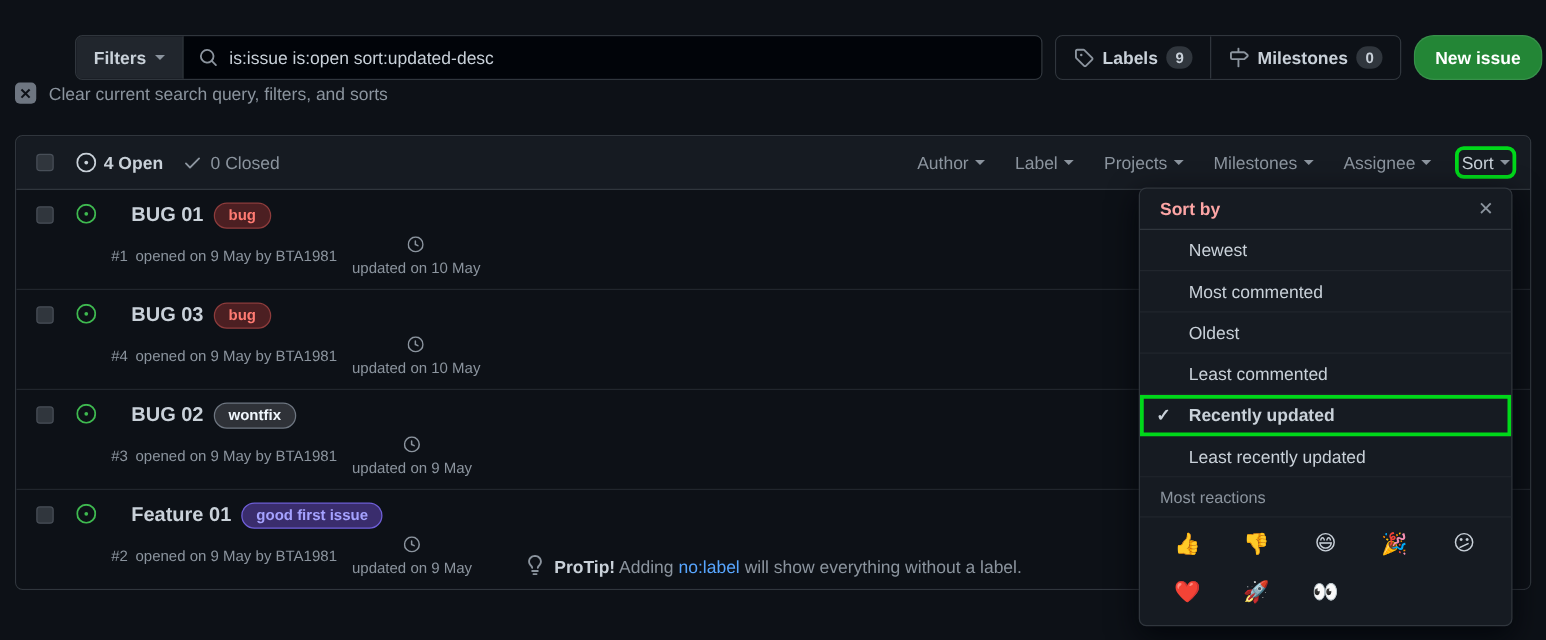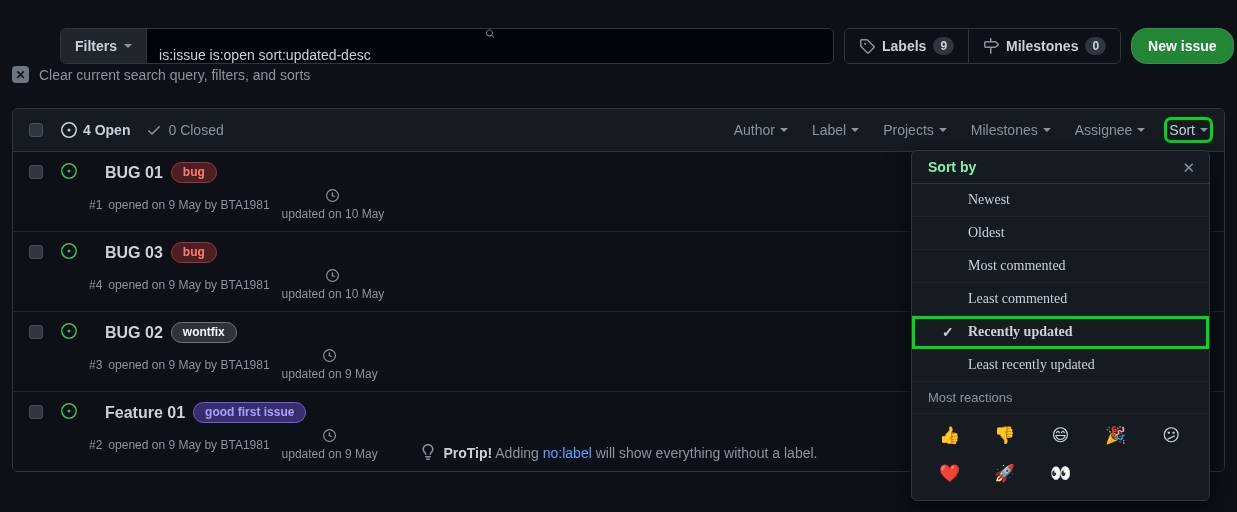--- a/index.html
+++ b/index.html
@@ -28,21 +28,21 @@
     padding: 0 14px; font-size: 14px; font-weight: 600;
     border-right: 1px solid #30363d; cursor: pointer;
   }
   .caret {
     width: 0; height: 0;
     border-left: 4px solid transparent; border-right: 4px solid transparent;
     border-top: 4px solid #8b949e; display: inline-block;
   }
   .search-wrap {
     display: flex; align-items: center; gap: 9px;
-    background: #010409; width: 686px; padding: 0 12px; flex-direction: column;
+    background: #010409; width: 686px; padding: 0 12px;
   }
   .search-input {
     background: transparent; border: none; outline: none;
     color: #c9d1d9; font-size: 14px; width: 100%;
     font-family: "Liberation Sans", sans-serif;
   }
   .search-input::placeholder { color: #6e7681; }
 
   .pill-group {
     display: flex; align-items: stretch;
@@ -142,26 +142,26 @@
   
   .dropdown {
     position: absolute; left: 911px; top: 150px; width: 299px;
     background: #161b22; border: 1px solid #30363d; border-radius: 6px;
     box-shadow: 0 8px 24px rgba(1,4,9,.8); overflow: hidden; z-index: 20;
   }
   .dd-head {
     display: flex; align-items: center; justify-content: space-between;
     padding: 8px 14px 8px 16px; border-bottom: 1px solid #30363d;
   }
-  .dd-title { font-size: 14px; font-weight: 600; color: #86efac; }
+  .dd-title { font-size: 14px; font-weight: 600; color: #fca5a5; }
   .dd-close { color: #8b949e; font-size: 15px; cursor: pointer; line-height: 1; }
   .dd-item {
     display: flex; align-items: center; gap: 10px;
-    padding: 8px 16px 8px 30px; font-size: 14px; color: #c9d1d9;
-    border-bottom: 1px solid #21262d; cursor: pointer; height: 33px; font-family: Liberation Serif, serif;
+    padding: 8px 16px 8px 13px; font-size: 14px; color: #c9d1d9;
+    border-bottom: 1px solid #21262d; cursor: pointer; height: 33px;
   }
   .dd-item .tick { width: 16px; flex: none; font-size: 14px; color: #c9d1d9; }
   .dd-item.sel { font-weight: 600; }
   .dd-item.hl {
     outline: 3px solid #00d81a; outline-offset: -3px; background: #161b22;
   }
   .dd-section {
     padding: 8px 16px; font-size: 13px; color: #8b949e;
     border-bottom: 1px solid #21262d; background: #161b22;
   }
@@ -372,25 +372,25 @@
       <span class="dd-title">Sort by</span>
       <span class="dd-close">✕</span>
     </div>
     <div id="dd-items">
         <div class="dd-item">
           <span class="tick"></span>
           <span>Newest</span>
         </div>
         <div class="dd-item">
           <span class="tick"></span>
-          <span>Oldest</span>
+          <span>Most commented</span>
         </div>
         <div class="dd-item">
           <span class="tick"></span>
-          <span>Most commented</span>
+          <span>Oldest</span>
         </div>
         <div class="dd-item">
           <span class="tick"></span>
           <span>Least commented</span>
         </div>
         <div class="dd-item sel hl">
           <span class="tick">✓</span>
           <span>Recently updated</span>
         </div>
         <div class="dd-item">

